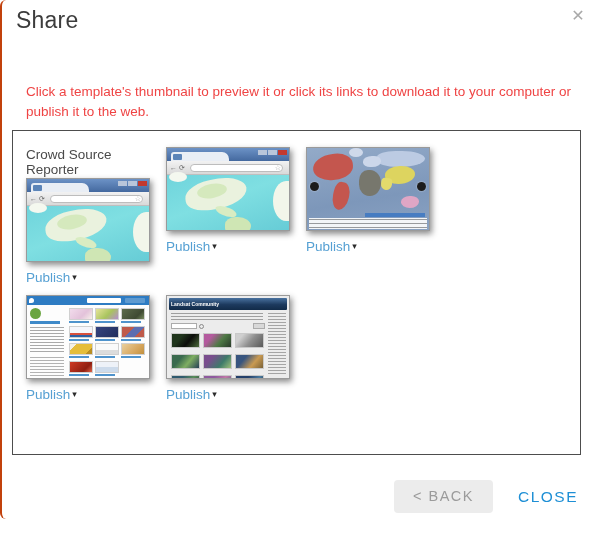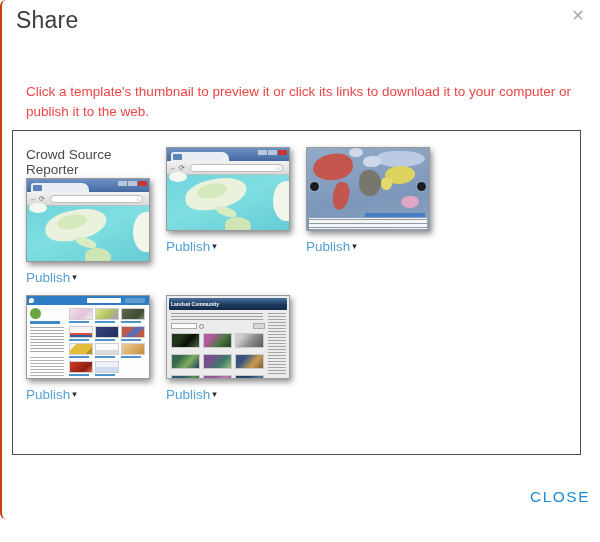--- a/index.html
+++ b/index.html
@@ -125,21 +125,21 @@
   .s8 { background:linear-gradient(130deg,#8e5a9e 30%,#c279a8 60%,#3a5a7a); }
   .s9 { background:linear-gradient(130deg,#24406a 35%,#4a7a9e 65%,#12202f); }
   .lg-sidecol { position:absolute; right:3px; top:17px; width:18px; bottom:4px;
                 background:repeating-linear-gradient(#a5a5a5 0 1px,transparent 1px 3px); }
 
   
   .btn-back { position:absolute; left:392px; top:480px; width:99px; height:33px;
               background:#ececec; border:none; border-radius:4px; color:#9b9b9b;
               font-size:14.5px; letter-spacing:1.5px; text-align:center; line-height:33px;
               font-family:inherit; cursor:default; }
-  .btn-close { position:absolute; left:528px; top:488px; color:#1e8fd5; font-size:15.5px;
+  .btn-close { position:absolute; left:516px; top:488px; color:#1e8fd5; font-size:15.5px;
                letter-spacing:1.5px; cursor:pointer; background:none; border:none; font-family:inherit; }
 </style>
 </head>
 <body>
 
 <div class="dialog">
 
   <div class="dlg-title">Share</div>
   <div class="dlg-close">✕</div>
 
@@ -333,15 +333,16 @@
         </div>
       </div>
       <div class="tpl-publish">
         <span>Publish</span>
         <span class="pub-arrow">▾</span>
       </div>
     </div>
 
   </div>
 
+  <button class="btn-back">&lt; BACK</button>
   <button class="btn-close">CLOSE</button>
 
 </div>
 
 </body></html>

